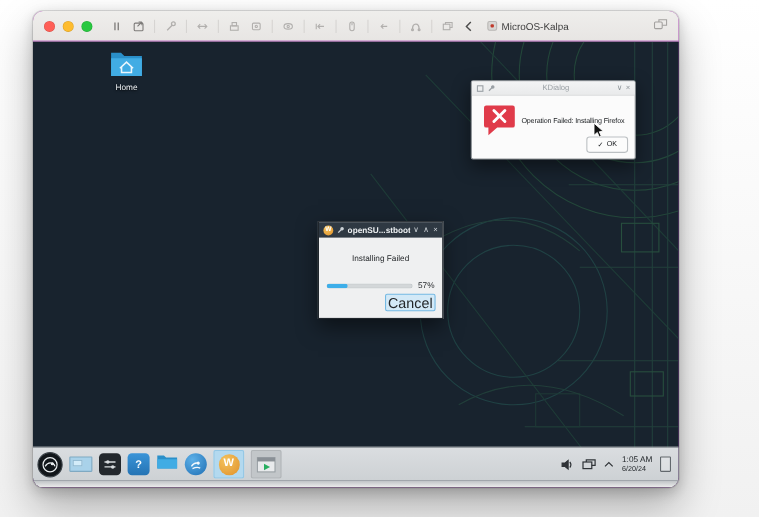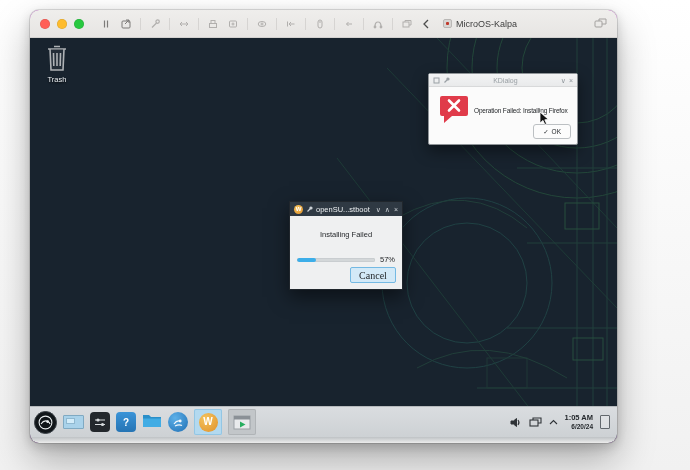--- a/index.html
+++ b/index.html
@@ -47,29 +47,29 @@
   .kd-ok { position:absolute; right:6px; bottom:6px; display:flex; align-items:center; gap:3px;
     padding:2.5px 9px; font-size:6.5px; color:#232629; background:#fcfcfc; border:1px solid #bcc0c3; border-radius:3px; }
 
   
   .pdialog { position:absolute; left:259px; top:163px; width:114px; height:89px; background:#eff0f1;
     border:1px solid #20262c; box-shadow:0 7px 18px rgba(0,0,0,.5); }
   .pd-titlebar { height:14px; display:flex; align-items:center; gap:3px; padding:0 4px;
     background:#2f3943; color:#edf0f2; font-size:7.5px; }
   .pd-appicon { width:9px; height:9px; border-radius:50%; background:radial-gradient(circle at 35% 30%,#f4c35e,#e0912a);
     color:#fff; font-size:6px; font-weight:bold; display:flex; align-items:center; justify-content:center; line-height:1; }
-  .pd-title { flex:1; white-space:nowrap; overflow:hidden; }
+  .pd-title { flex:1; white-space:nowrap; overflow:hidden;font-weight:bold; }
   .pd-ctl { display:flex; gap:4px; color:#ccd2d7; font-size:7px; line-height:1; }
   .pd-msg { margin-top:14px; text-align:center; font-size:7.5px; color:#26292c; }
   .pd-progress-row { position:absolute; left:7px; right:7px; top:53px; display:flex; align-items:center; gap:5px; }
   .pd-track { flex:1; height:4px; border-radius:2px; background:#d3d7d9; box-shadow:inset 0 0 0 .5px #bfc4c7; overflow:hidden; }
   .pd-fill { height:100%; border-radius:2px; background:#3daee9; }
   .pd-pct { font-size:7.5px; color:#26292c; }
   .pd-cancel { position:absolute; right:6px; bottom:6px; width:46px; height:16px; display:flex; align-items:center; justify-content:center;
-    background:#d3e9f7; border:1px solid #74b9e3; border-radius:2px; font-size:10px; color:#232629;font-family:Liberation Serif, serif; }
+    background:#d3e9f7; border:1px solid #74b9e3; border-radius:2px; font-size:13px; color:#232629; }
 
   
   .cursor { position:absolute; left:509px; top:73px; }
 
   
   .taskbar { position:absolute; left:0; right:0; bottom:0; }
   .bar { height:31px; display:flex; align-items:center; gap:6px; padding:0 4px;
     background:linear-gradient(#dadde0,#cdd1d4); border-top:1px solid #b6babd; }
   .strip { height:6px; background:linear-gradient(#bec2c5,#ececec); border-radius:0 0 9px 9px; }
   .launcher { width:23px; height:23px; border-radius:50%; background:#11161a; border:1px solid #3a4147;
@@ -79,21 +79,21 @@
   .sq-icon { width:20px; height:20px; border-radius:4px; display:flex; align-items:center; justify-content:center; }
   .settings-ic { background:#23282d; }
   .discover-ic { background:linear-gradient(#3a94d8,#2574b4); color:#fff; font-size:10px; font-weight:bold; }
   .globe-ic { width:20px; height:20px; border-radius:50%; background:radial-gradient(circle at 35% 30%,#5db0e8,#1f6fb4); display:flex; align-items:center; justify-content:center; }
   .task { width:28px; height:26px; border-radius:2px; display:flex; align-items:center; justify-content:center; }
   .task-active { background:#b3d9ef; box-shadow:inset 0 0 0 1px #93c6e4; }
   .task-open { background:#c2c6c9; box-shadow:inset 0 0 0 1px #b0b4b7; }
   .w-badge { width:19px; height:19px; border-radius:50%; background:radial-gradient(circle at 35% 30%,#f4c35e,#e0912a);
     color:#fff; font-weight:bold; font-size:10px; display:flex; align-items:center; justify-content:center; line-height:1; }
   .tray { margin-left:auto; display:flex; align-items:center; gap:7px; padding-right:3px; }
-  .clock { text-align:right; color:#24282c; line-height:1.15;font-weight:bold; }
+  .clock { text-align:left; color:#24282c; line-height:1.15; }
   .clock .time { font-size:7.5px; } .clock .date { font-size:6.5px; }
   .show-desktop { width:10px; height:14px; border:1px solid #62686d; border-radius:1px; background:rgba(255,255,255,.25); }
 </style>
 </head>
 <body>
 
 <div class="mac-window">
 
   <div class="titlebar">
     <div class="lights">
@@ -242,32 +242,30 @@
         <path d="M240,130 L340,130 M250,205 L340,205 M230,290 L340,290 M200,350 L340,350" stroke="#2b5d4a"></path>
         <rect x="288" y="165" width="34" height="26" stroke="#377a4e"></rect>
         <rect x="296" y="300" width="30" height="22" stroke="#377a4e"></rect>
         <rect x="258" y="88" width="22" height="16" stroke="#2a5a46"></rect>
         <rect x="210" y="320" width="40" height="30" stroke="#244e3e"></rect>
         <path d="M120,180 Q190,140 250,190" stroke="#2a5a46"></path>
         <path d="M140,330 Q210,290 290,340" stroke="#2a5a46"></path>
       </g>
     </svg>
 
-    <div class="desktop-icon di-trash">
-      <svg width="26" height="30">
-        <g stroke="#aeb2b5" fill="none" stroke-width="1.6">
-          <line x1="4" y1="6" x2="22" y2="6"></line>
-            <line x1="10" y1="3.5" x2="16" y2="3.5"></line>
-          <path d="M6,6 L7,27 L19,27 L20,6" fill="#3a4148" fill-opacity=".35"></path>
-          <line x1="9.5" y1="10" x2="9.8" y2="23"></line>
-            <line x1="13" y1="10" x2="13" y2="23"></line>
-            <line x1="16.5" y1="10" x2="16.2" y2="23"></line>
+    <div class="desktop-icon di-home">
+      <svg width="32" height="30">
+        <path d="M2,5 L2,26 L30,26 L30,8 L14,8 L11,5 Z" fill="#2a8fc9"></path>
+        <path d="M2,10 L30,10 L30,26 L2,26 Z" fill="#41ace4"></path>
+        <g stroke="#eaf6fd" fill="none" stroke-width="1.4">
+          <path d="M10,19 L16,13.5 L22,19"></path>
+            <path d="M11.5,18 L11.5,23 L20.5,23 L20.5,18"></path>
         </g>
       </svg>
-      <span>Trash</span>
+      <span>Home</span>
     </div>
 
     <div class="kdialog">
       <div class="kd-titlebar">
         <svg width="7" height="7">
             <rect x="1" y="1" width="5" height="5" fill="none" stroke="#9aa0a5" stroke-width="1"></rect>
           </svg>
         <svg width="7" height="7">
             <g stroke="#9aa0a5" stroke-width="1.2" fill="none">
               <line x1="1.5" y1="5.5" x2="5" y2="2"></line>

